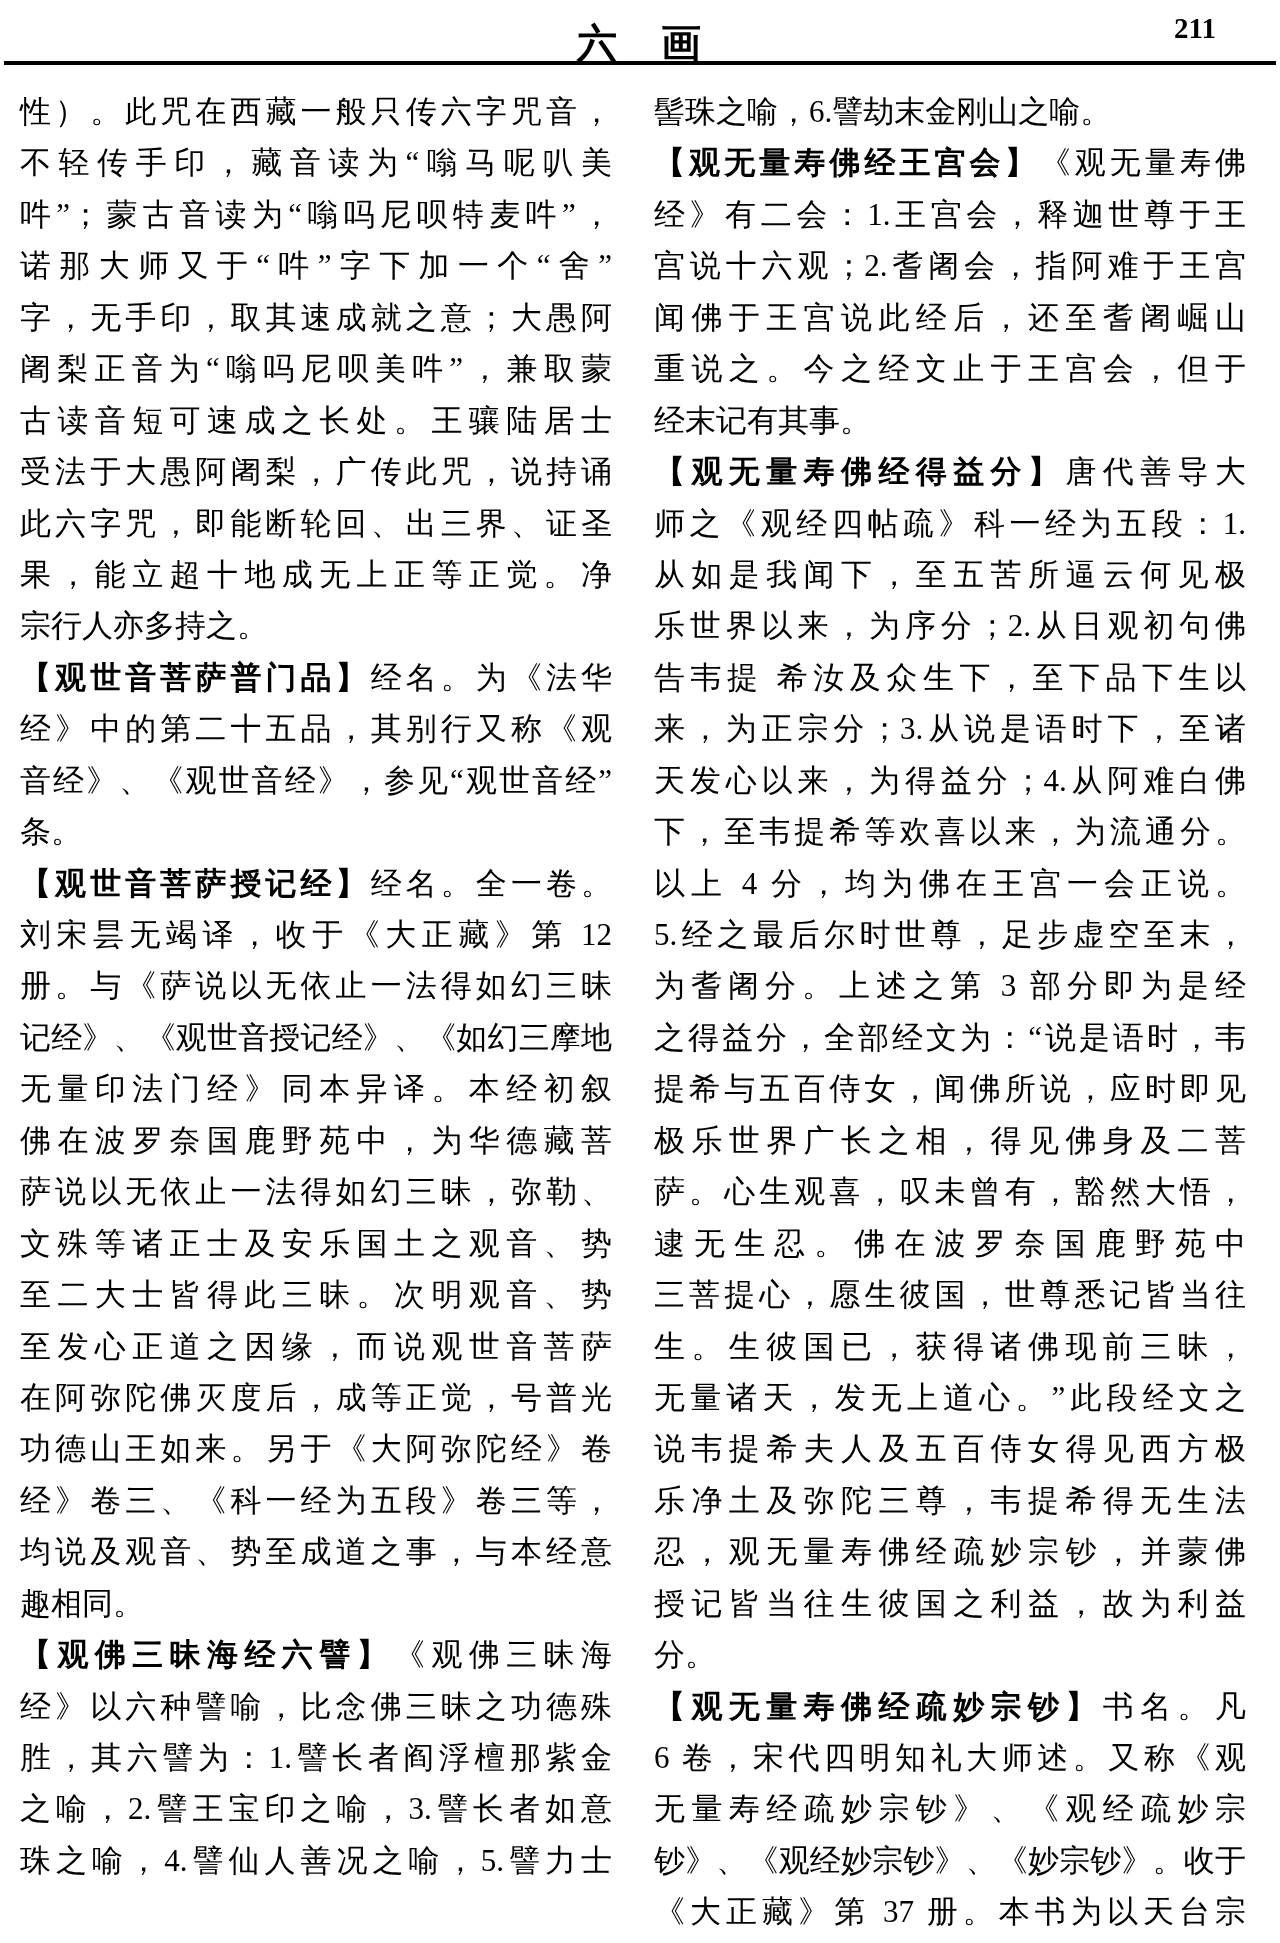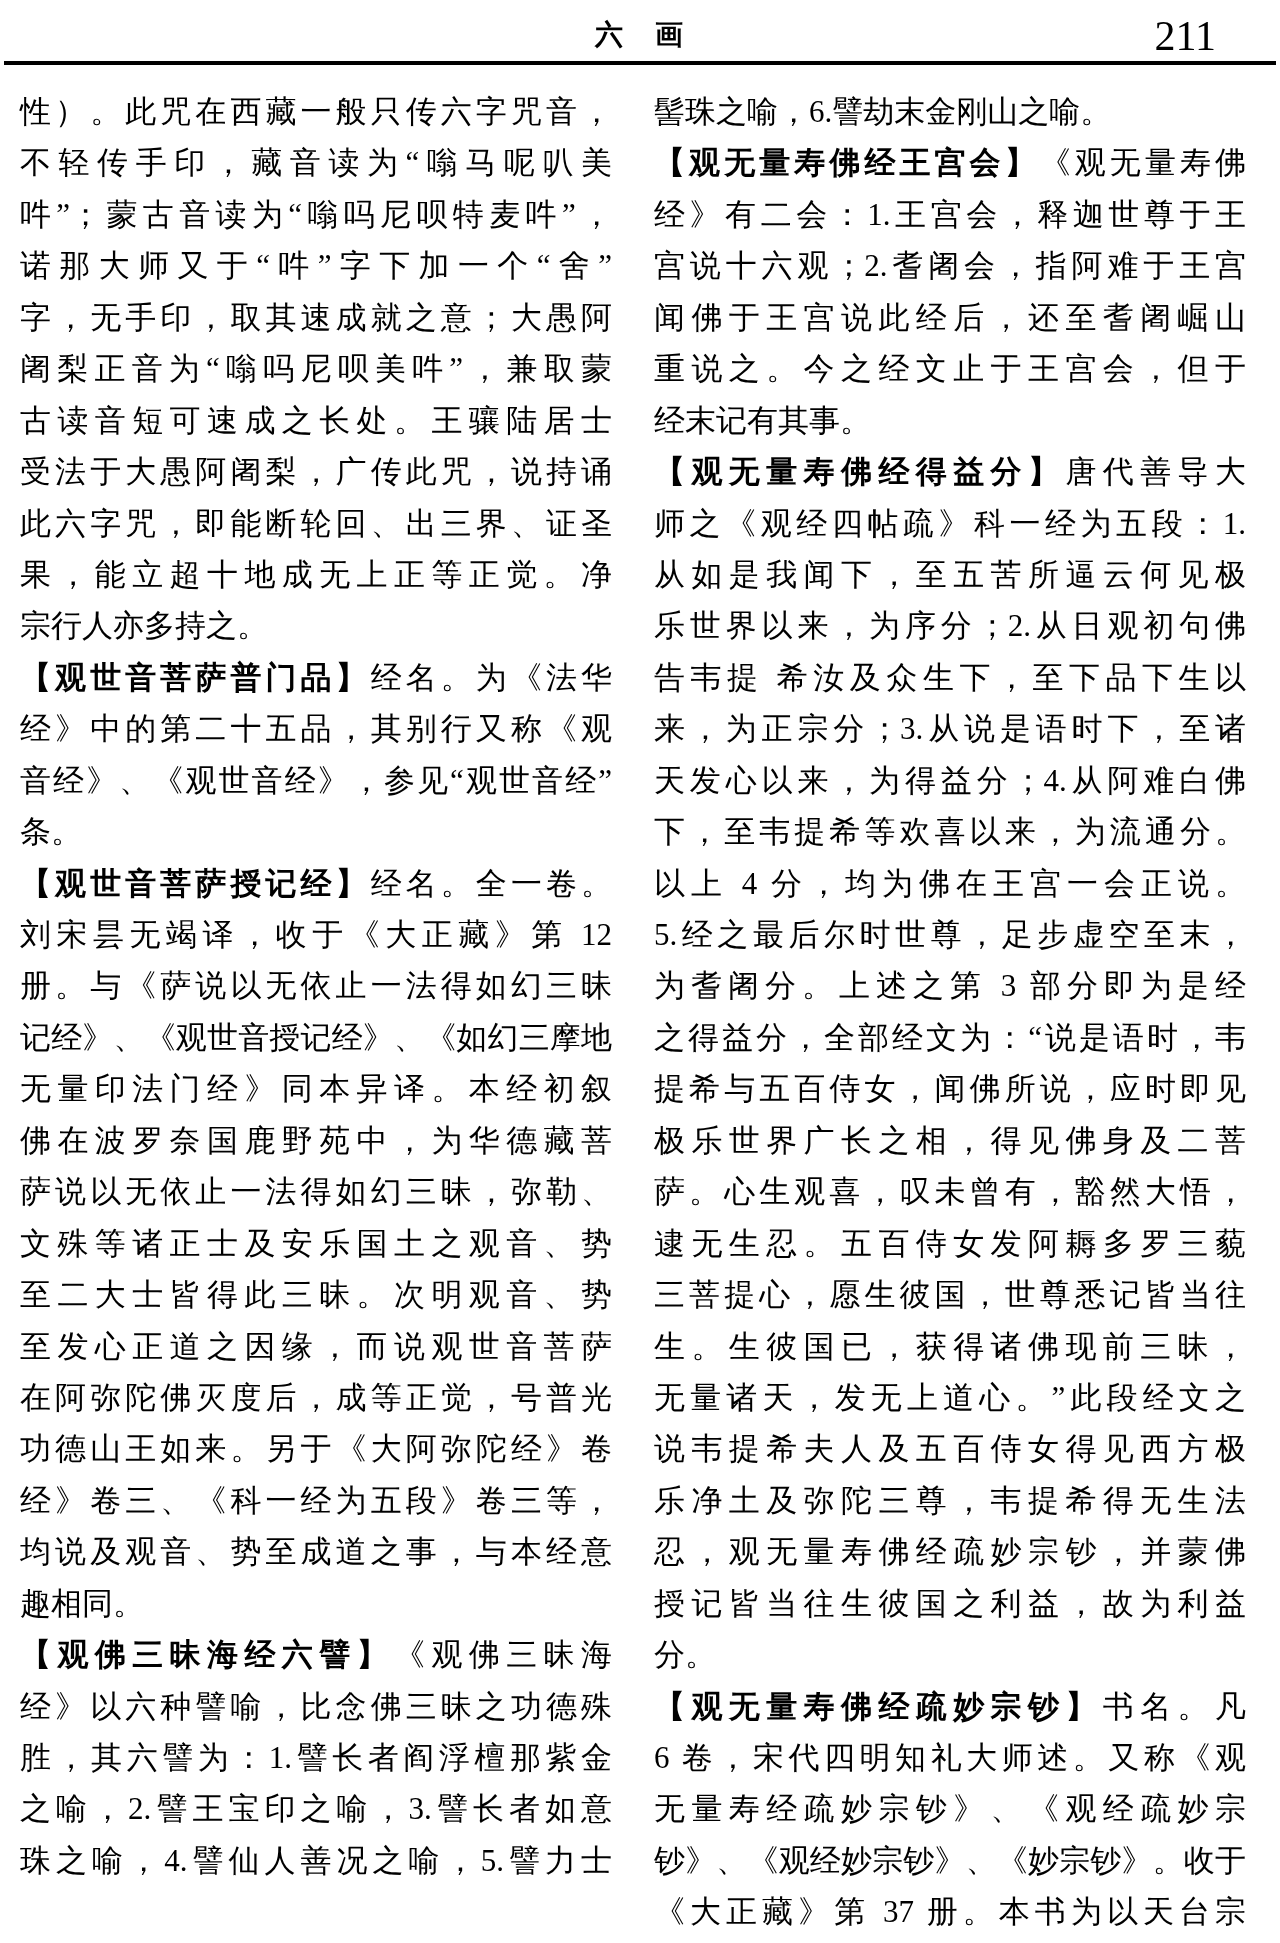--- a/index.html
+++ b/index.html
@@ -5,26 +5,26 @@
   html,body{margin:0;padding:0;background:#ffffff;}
   .page{
     position:relative;
     width:1280px;height:1943px;
     background:#ffffff;color:#000;
     font-family:"Liberation Serif","DejaVu Serif",serif;
     overflow:hidden;
   }
   .header-title{
     position:absolute;top:16px;left:0;width:100%;
-    text-align:center;font-size:28px;font-weight:bold;
+    text-align:center;font-size:40px;font-weight:bold;
     letter-spacing:2px;
   }
   .page-number{
     position:absolute;top:12px;right:64px;
-    font-size:42px;font-weight:400;
+    font-size:29px;font-weight:700;
     font-family:"Liberation Serif","DejaVu Serif",serif;
   }
   .header-rule{
     position:absolute;top:61px;left:4px;right:4px;height:4px;
     background:#000;
   }
   .column{position:absolute;top:86px;}
   .column-left{left:20px;width:592px;}
   .column-right{left:654px;width:592px;}
   .line{
@@ -97,21 +97,21 @@
       <div class="line">来，为正宗分；3.从说是语时下，至诸</div>
       <div class="line">天发心以来，为得益分；4.从阿难白佛</div>
       <div class="line">下，至韦提希等欢喜以来，为流通分。</div>
       <div class="line">以上 4 分，均为佛在王宫一会正说。</div>
       <div class="line">5.经之最后尔时世尊，足步虚空至末，</div>
       <div class="line">为耆阇分。上述之第 3 部分即为是经</div>
       <div class="line">之得益分，全部经文为：“说是语时，韦</div>
       <div class="line">提希与五百侍女，闻佛所说，应时即见</div>
       <div class="line">极乐世界广长之相，得见佛身及二菩</div>
       <div class="line">萨。心生观喜，叹未曾有，豁然大悟，</div>
-      <div class="line">逮无生忍。五百侍女发阿耨多罗三藐</div>
+      <div class="line">逮无生忍。佛在波罗奈国鹿野苑中</div>
       <div class="line">三菩提心，愿生彼国，世尊悉记皆当往</div>
       <div class="line">生。生彼国已，获得诸佛现前三昧，</div>
       <div class="line">无量诸天，发无上道心。”此段经文之</div>
       <div class="line">说韦提希夫人及五百侍女得见西方极</div>
       <div class="line">乐净土及弥陀三尊，韦提希得无生法</div>
       <div class="line">忍，观无量寿佛经疏妙宗钞，并蒙佛</div>
       <div class="line">授记皆当往生彼国之利益，故为利益</div>
       <div class="line para-end">分。</div>
       <div class="line"><b>【观无量寿佛经疏妙宗钞】</b>书名。凡</div>
       <div class="line">6 卷，宋代四明知礼大师述。又称《观</div>

